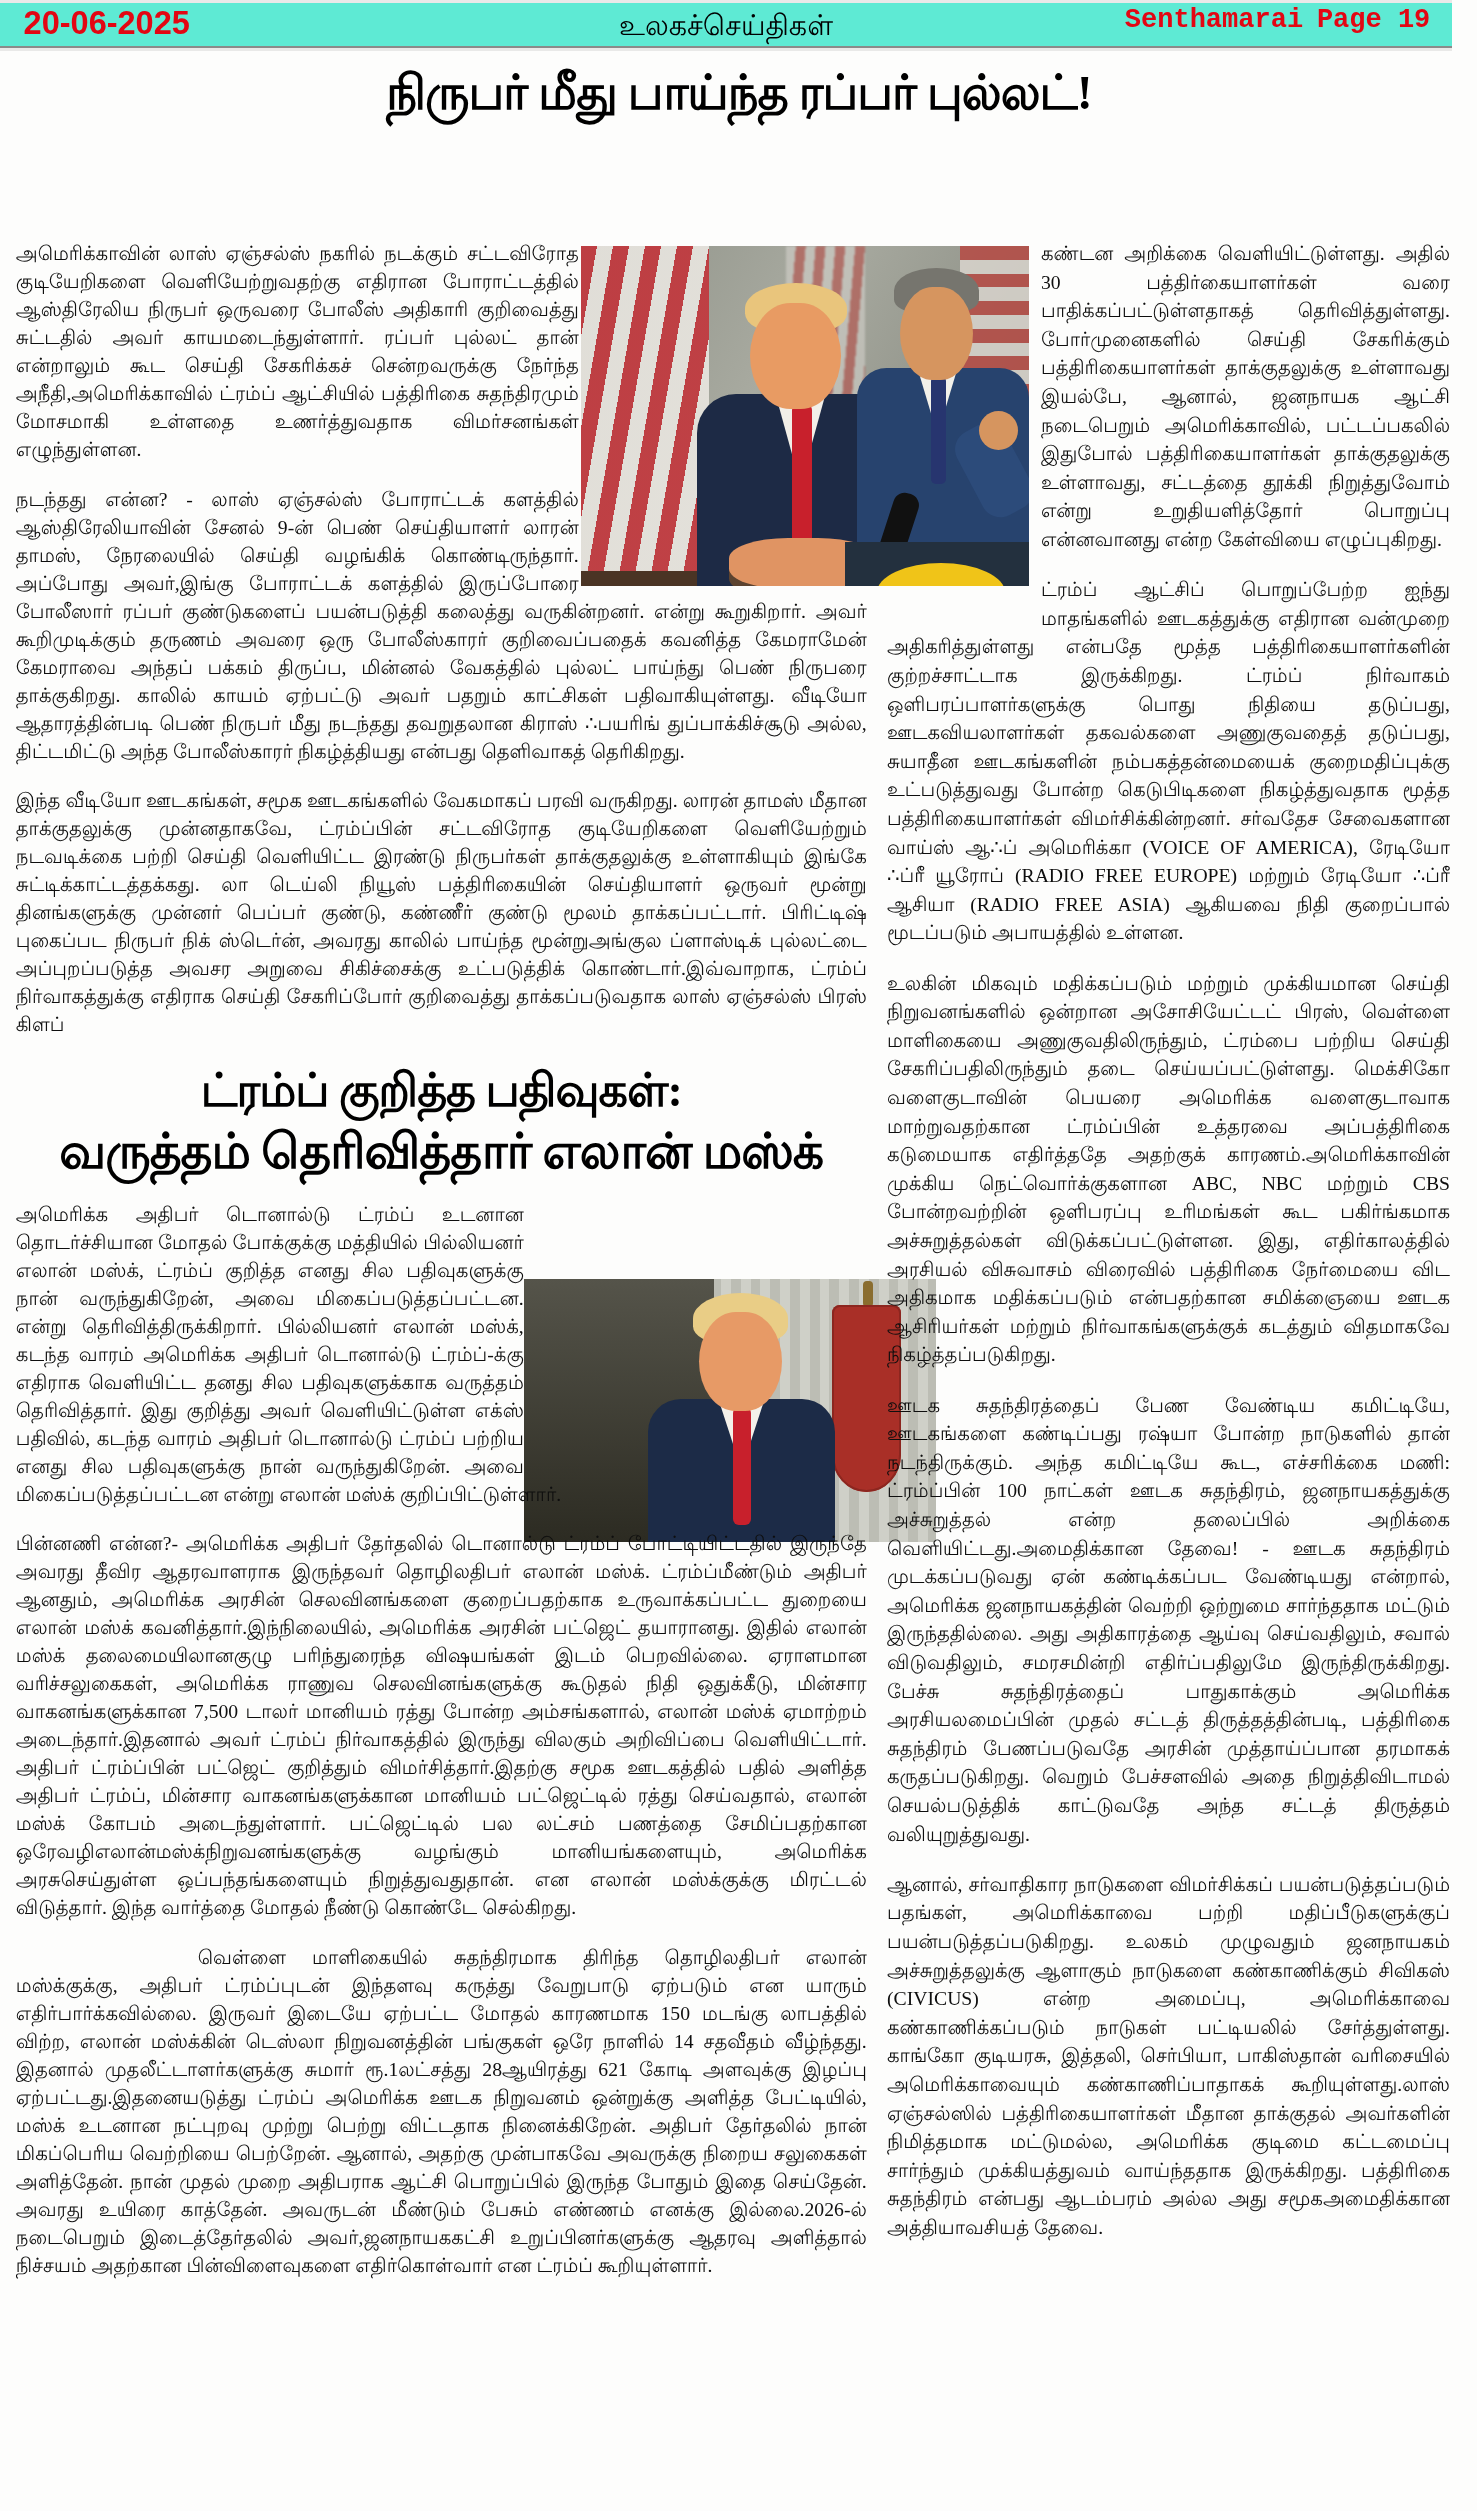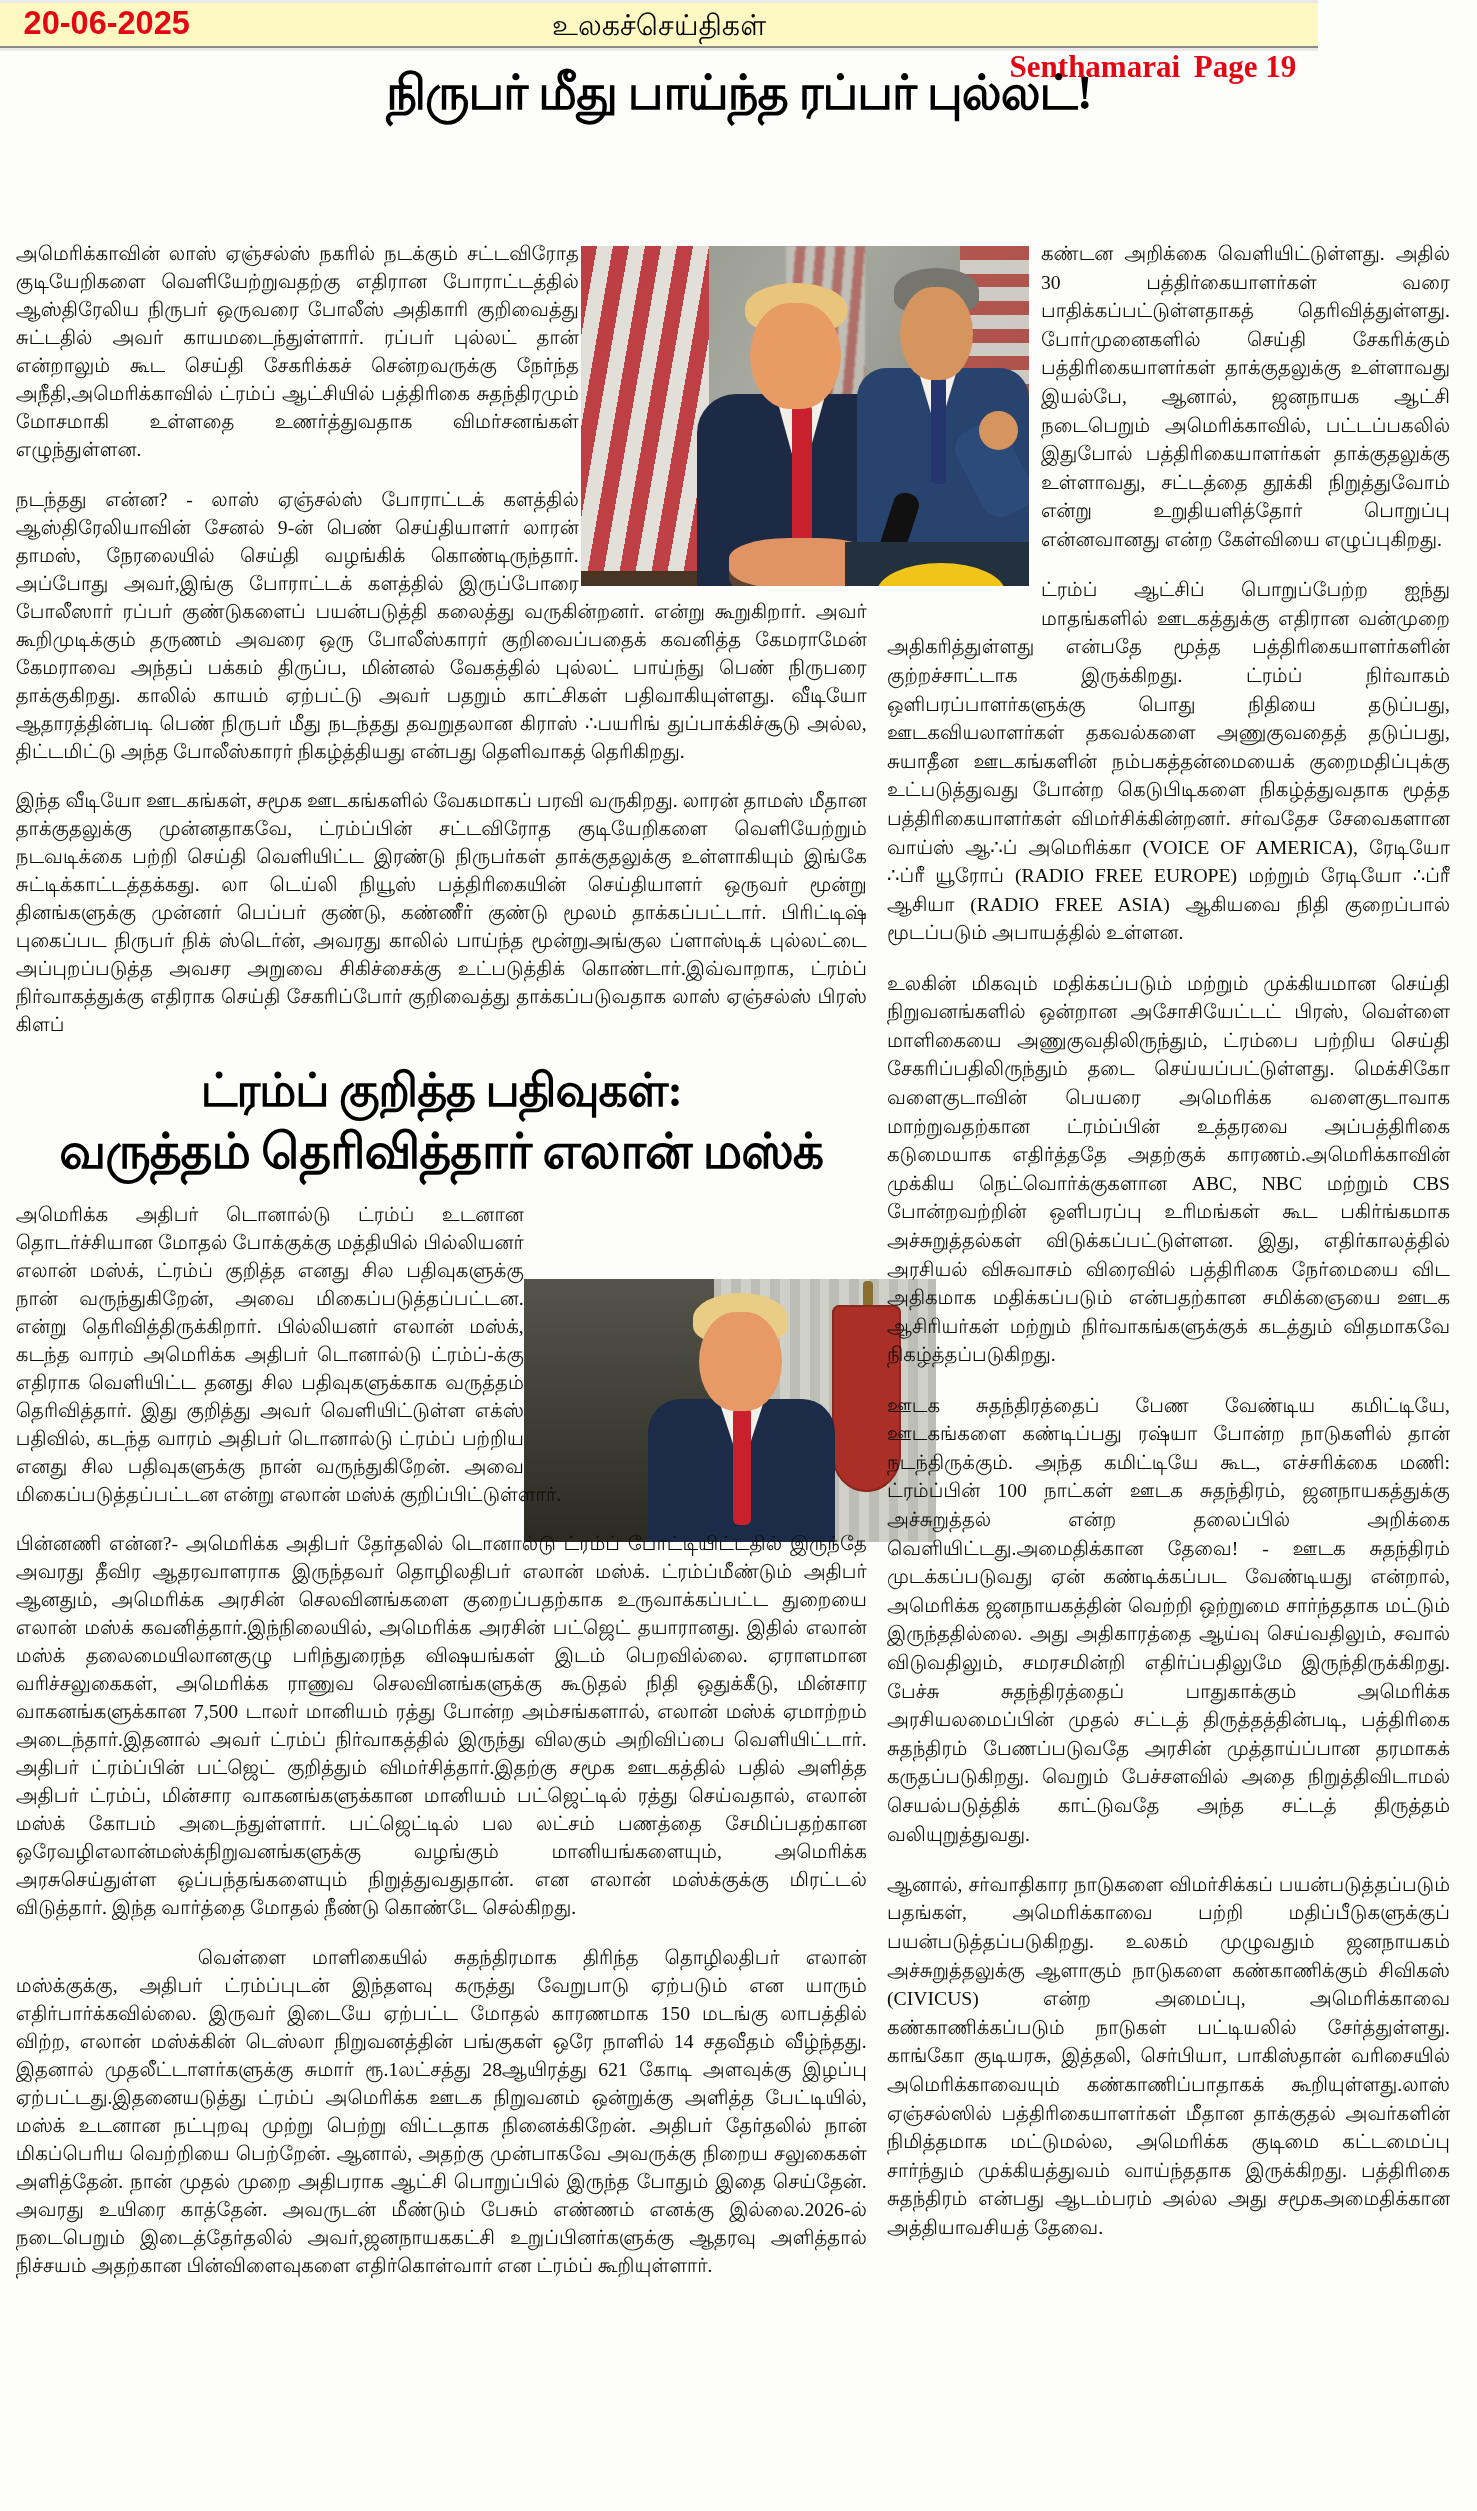--- a/index.html
+++ b/index.html
@@ -1,35 +1,35 @@
 <!DOCTYPE html>
 <html><head>
 <meta charset="utf-8">
 <style>
   html,body{margin:0;padding:0;}
   body{
     width:1478px;height:2512px;position:relative;background:#fdfdfc;
     font-family:"Liberation Serif", serif;color:#0e0e0e;overflow:hidden;
   }
   .masthead{
-    position:absolute;top:0;left:0;width:1318px;height:43px;background:#fef9c3;
+    position:absolute;top:0;left:0;width:1452px;height:43px;background:#5eead4;
     border-top:3.9px solid #e9e9e9;border-bottom:2px solid #8a8a8a;
     box-shadow:0 3px 0 rgba(0,0,0,0.08);
   }
   .m-date{
     position:absolute;left:23.6px;top:2px;
     font-family:"Liberation Sans",sans-serif;font-weight:bold;font-size:32.5px;color:#e30613;
   }
   .m-section{
     position:absolute;left:0;right:0;top:6.9px;text-align:center;
     font-size:28.6px;color:#000;font-weight:normal;
   }
   .m-brand{
     position:absolute;right:21.7px;top:2px;white-space:nowrap;
-    font-family:Liberation Serif, serif;font-weight:bold;font-size:31px;color:#e30613;margin-top:44px;
+    font-family:Liberation Mono, monospace;font-weight:bold;font-size:27px;color:#e30613;
   }
   .m-brand .pg{margin-left:13.8px;}
   .headline{
     position:absolute;top:49px;left:0;width:1478px;text-align:center;
     font-weight:bold;color:#000;line-height:87px;font-size:48px;letter-spacing:-1px;
   }
   
   .photo1{position:absolute;left:581px;top:246px;width:448px;height:340px;overflow:hidden;
     background:linear-gradient(120deg,#8f9288 0%,#a8aaa0 40%,#7d8076 100%);}
   .p1-flag-left{position:absolute;left:0;top:0;width:128px;height:340px;

